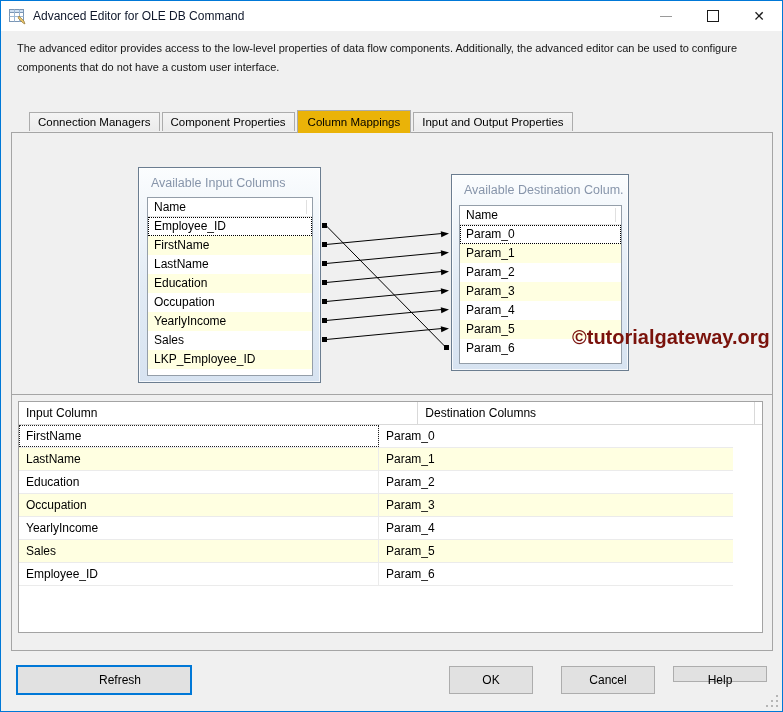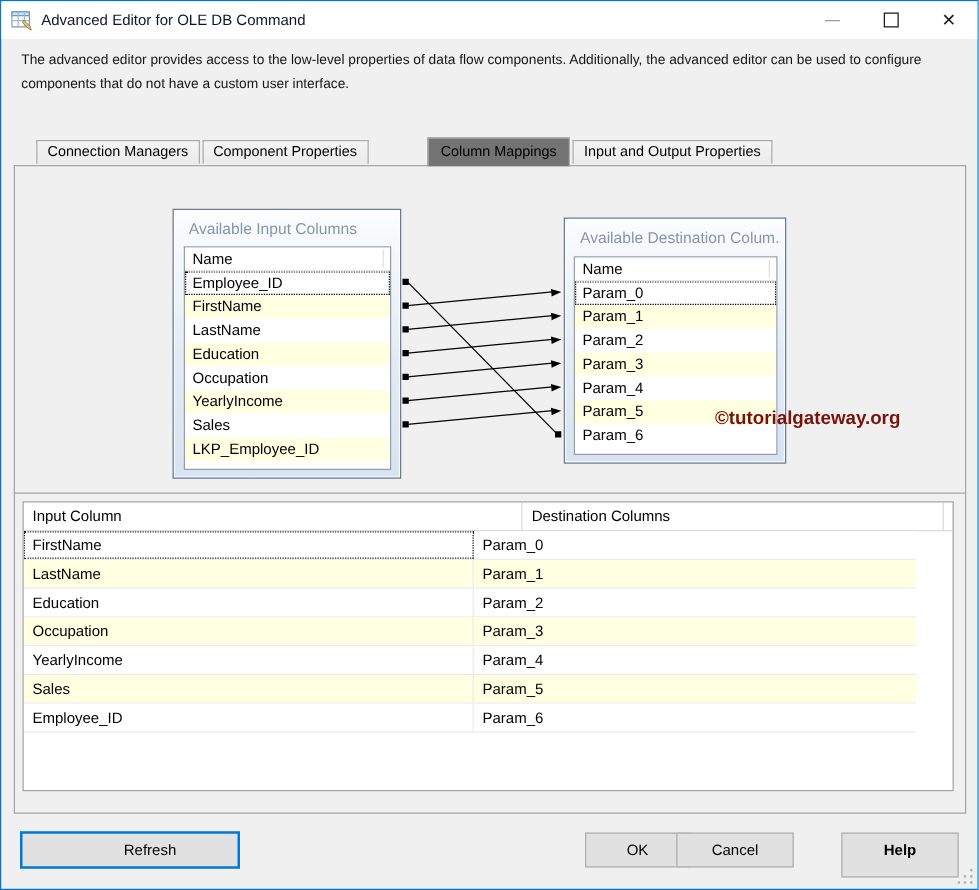--- a/index.html
+++ b/index.html
@@ -16,21 +16,21 @@
   .min-glyph { position: absolute; left: 14px; top: 15px; width: 12px; height: 1px; background: #9a9a9a; }
   .max-glyph { position: absolute; left: 14px; top: 9px; width: 12px; height: 12px; border: 1px solid #1a1a1a; }
   .close-glyph { line-height: 30px; font-size: 14px; color: #1a1a1a; }
 
   .desc { position: absolute; left: 16px; top: 38px; width: 748px; font-size: 11px; line-height: 19px; color: #151515; }
 
   
   .tabbar { position: absolute; left: 28px; top: 109px; display: flex; align-items: center; z-index: 3; }
   .tab { height: 19px; line-height: 18px; padding: 0 8px; font-size: 11.5px; border: 1px solid #acacac;
          border-bottom: none; background: linear-gradient(#f4f4f4, #ebebeb); margin-right: 2px; white-space: nowrap; }
-  .tab.active { height: 23px; line-height: 22px; background: #737373; padding: 0 10px; position: relative; z-index: 4; margin-left: 45px; }
+  .tab.active { height: 23px; line-height: 22px; background: #eab308; padding: 0 10px; position: relative; z-index: 4; }
 
   
   .panel { position: absolute; left: 10px; top: 131px; width: 762px; height: 519px;
            border: 1px solid #a5a5a5; background: #f0f0f0; z-index: 1; }
   .map-split { position: absolute; left: 10px; top: 393px; width: 762px; height: 1px; background: #a5a5a5; z-index: 2; }
 
   
   .gbox { position: absolute; border: 1px solid #6b7d90;
           background: linear-gradient(180deg, #fbfdfe 0%, #e2ebf5 55%, #d7e3f1 100%);
           box-shadow: inset 0 0 0 1px rgba(255,255,255,0.75); z-index: 2; }
@@ -42,42 +42,42 @@
   .lst-dest  { left: 7px; top: 30px; width: 163px; height: 159px; }
   .lheader { position: relative; height: 19px; line-height: 19px; padding-left: 6px; font-size: 12px; background: #fff; border-bottom: 1px solid #e6e6e6; }
   .lheader::after { content: ""; position: absolute; right: 5px; top: 2px; bottom: 2px; width: 1px; background: #e0e0e0; }
   .lrow { height: 19px; line-height: 19px; padding-left: 6px; font-size: 12px; background: #fff; white-space: nowrap; }
   .lrow.alt { background: #ffffe1; }
   .lrow.focus { outline: 1px dotted #000; outline-offset: -1px; }
 
   
   .lines { position: absolute; left: 0; top: 0; width: 783px; height: 712px; pointer-events: none; z-index: 5; }
 
-  .watermark { position: absolute; left: 571px; top: 325px; font-size: 15px; font-weight: bold;
+  .watermark { position: absolute; left: 571px; top: 325px; font-size: 20px; font-weight: bold;
                color: #7a120b; z-index: 6; letter-spacing: 0px; }
 
   
   .grid { position: absolute; left: 17px; top: 400px; width: 745px; height: 232px; background: #fff;
           border: 1px solid #a3a3a3; z-index: 2; overflow: hidden; }
   .ghead { display: flex; height: 23px; border-bottom: 1px solid #d9d9d9; }
   .ghcell { line-height: 22px; padding-left: 7px; font-size: 12px; border-right: 1px solid #d9d9d9; }
   .ghc1 { width: 420px; } .ghc2 { width: 354px; } .ghfill { flex: 1; border-right: none; }
   .grow { display: flex; height: 23px; width: 714px; border-bottom: 1px solid #ebebeb; background: #fff; }
   .grow.alt { background: #ffffe1; }
   .gcell { line-height: 22px; padding-left: 7px; font-size: 12px; white-space: nowrap; }
   .gc1 { width: 360px; border-right: 1px solid #ebebeb; } .gc2 { width: 353px; }
   .gcell.focus { outline: 1px dotted #222; outline-offset: -1px; }
 
   
   .btn { position: absolute; background: #e1e1e1; border: 1px solid #adadad; font-size: 12px;
          text-align: center; color: #000; }
   .btn-refresh { left: 15px; top: 664px; width: 176px; height: 30px; line-height: 26px; border: 2px solid #0078d7; padding-left: 32px; }
-  .btn-ok { left: 467px; top: 665px; width: 84px; height: 28px; line-height: 26px; }
-  .btn-cancel { left: 540px; top: 665px; width: 94px; height: 28px; line-height: 26px; }
-  .btn-help { left: 672px; top: 665px; width: 94px; height: 36px; line-height: 26px; font-weight: bold; }
+  .btn-ok { left: 448px; top: 665px; width: 84px; height: 28px; line-height: 26px; }
+  .btn-cancel { left: 560px; top: 665px; width: 94px; height: 28px; line-height: 26px; }
+  .btn-help { left: 672px; top: 665px; width: 94px; height: 16px; line-height: 26px; }
 
   .grip { position: absolute; right: 3px; bottom: 3px; width: 13px; height: 13px; }
 </style>
 </head>
 <body>
 
 <div class="win">
 
   <div class="titlebar">
     <svg class="appicon" viewBox="0 0 17 17">

